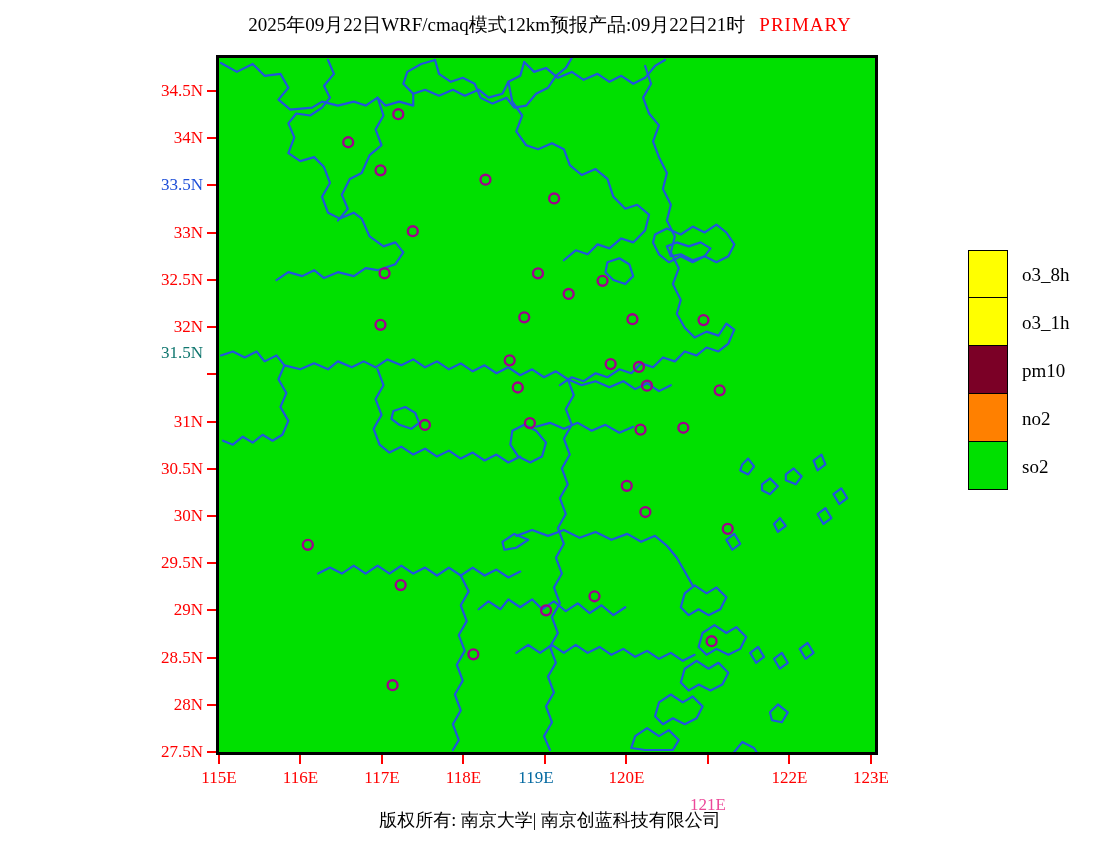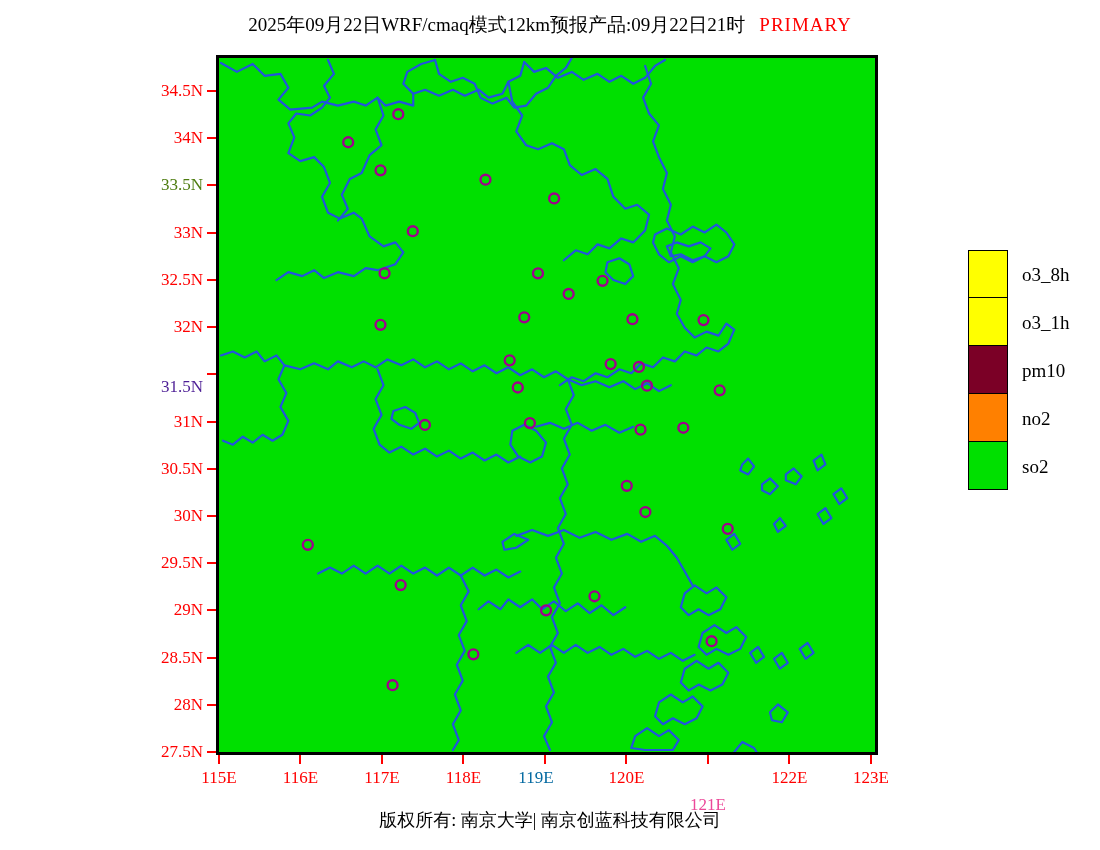--- a/index.html
+++ b/index.html
@@ -240,29 +240,29 @@
         </g>
     </svg>
   </div>
 
   <div id="y-axis">
       <div class="ytick" style="left: 207px; top: 90.0476px; border-top-color: rgb(255, 0, 0);"></div>
       <div class="ylabel" style="right: 897px; top: 81.0476px; color: rgb(255, 0, 0);">34.5N</div>
       <div class="ytick" style="left: 207px; top: 137.259px; border-top-color: rgb(255, 0, 0);"></div>
       <div class="ylabel" style="right: 897px; top: 128.259px; color: rgb(255, 0, 0);">34N</div>
       <div class="ytick" style="left: 207px; top: 184.469px; border-top-color: rgb(255, 0, 0);"></div>
-      <div class="ylabel" style="right: 897px; top: 175.469px; color: #4d7c0f;">33.5N</div>
+      <div class="ylabel" style="right: 897px; top: 175.469px; color: #1d4ed8;">33.5N</div>
       <div class="ytick" style="left: 207px; top: 231.68px; border-top-color: rgb(255, 0, 0);"></div>
       <div class="ylabel" style="right: 897px; top: 222.68px; color: rgb(255, 0, 0);">33N</div>
       <div class="ytick" style="left: 207px; top: 278.891px; border-top-color: rgb(255, 0, 0);"></div>
       <div class="ylabel" style="right: 897px; top: 269.891px; color: rgb(255, 0, 0);">32.5N</div>
       <div class="ytick" style="left: 207px; top: 326.102px; border-top-color: rgb(255, 0, 0);"></div>
       <div class="ylabel" style="right: 897px; top: 317.102px; color: rgb(255, 0, 0);">32N</div>
       <div class="ytick" style="left: 207px; top: 373.313px; border-top-color: rgb(255, 0, 0);"></div>
-      <div class="ylabel" style="right: 897px; top: 377px; color: #4c1d95;">31.5N</div>
+      <div class="ylabel" style="right: 897px; top: 343px; color: #0f766e;">31.5N</div>
       <div class="ytick" style="left: 207px; top: 420.524px; border-top-color: rgb(255, 0, 0);"></div>
       <div class="ylabel" style="right: 897px; top: 411.524px; color: rgb(255, 0, 0);">31N</div>
       <div class="ytick" style="left: 207px; top: 467.735px; border-top-color: rgb(255, 0, 0);"></div>
       <div class="ylabel" style="right: 897px; top: 458.735px; color: rgb(255, 0, 0);">30.5N</div>
       <div class="ytick" style="left: 207px; top: 514.946px; border-top-color: rgb(255, 0, 0);"></div>
       <div class="ylabel" style="right: 897px; top: 505.946px; color: rgb(255, 0, 0);">30N</div>
       <div class="ytick" style="left: 207px; top: 562.156px; border-top-color: rgb(255, 0, 0);"></div>
       <div class="ylabel" style="right: 897px; top: 553.156px; color: rgb(255, 0, 0);">29.5N</div>
       <div class="ytick" style="left: 207px; top: 609.367px; border-top-color: rgb(255, 0, 0);"></div>
       <div class="ylabel" style="right: 897px; top: 600.367px; color: rgb(255, 0, 0);">29N</div>

